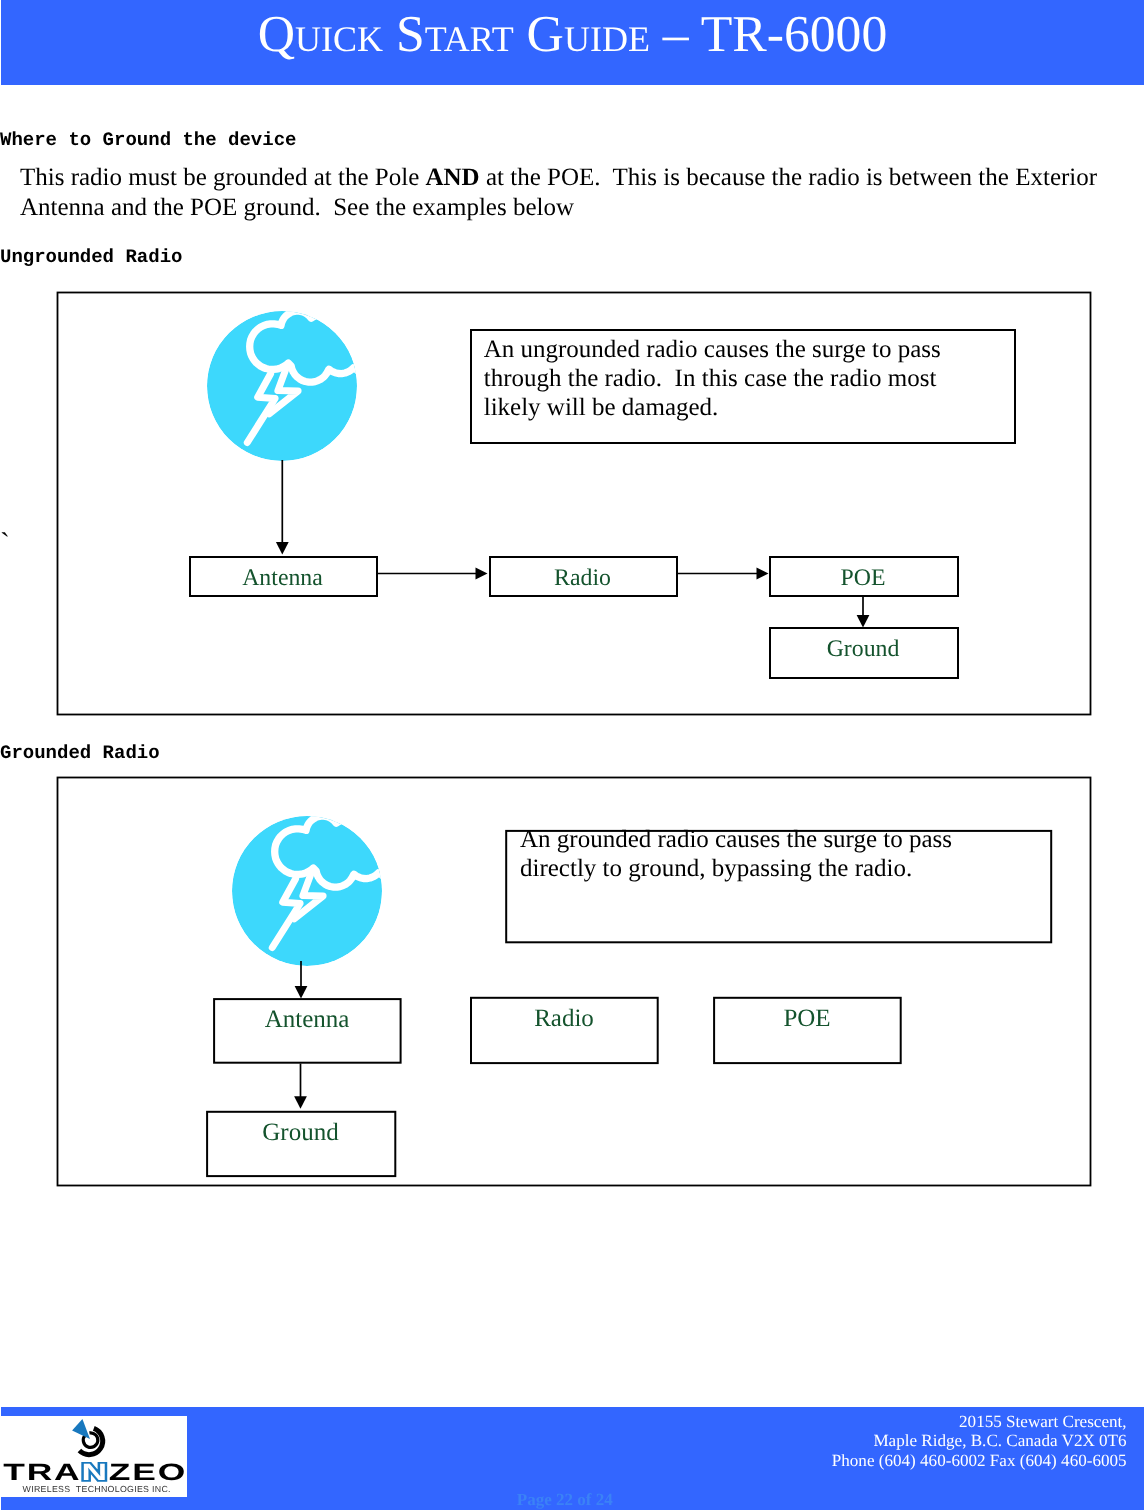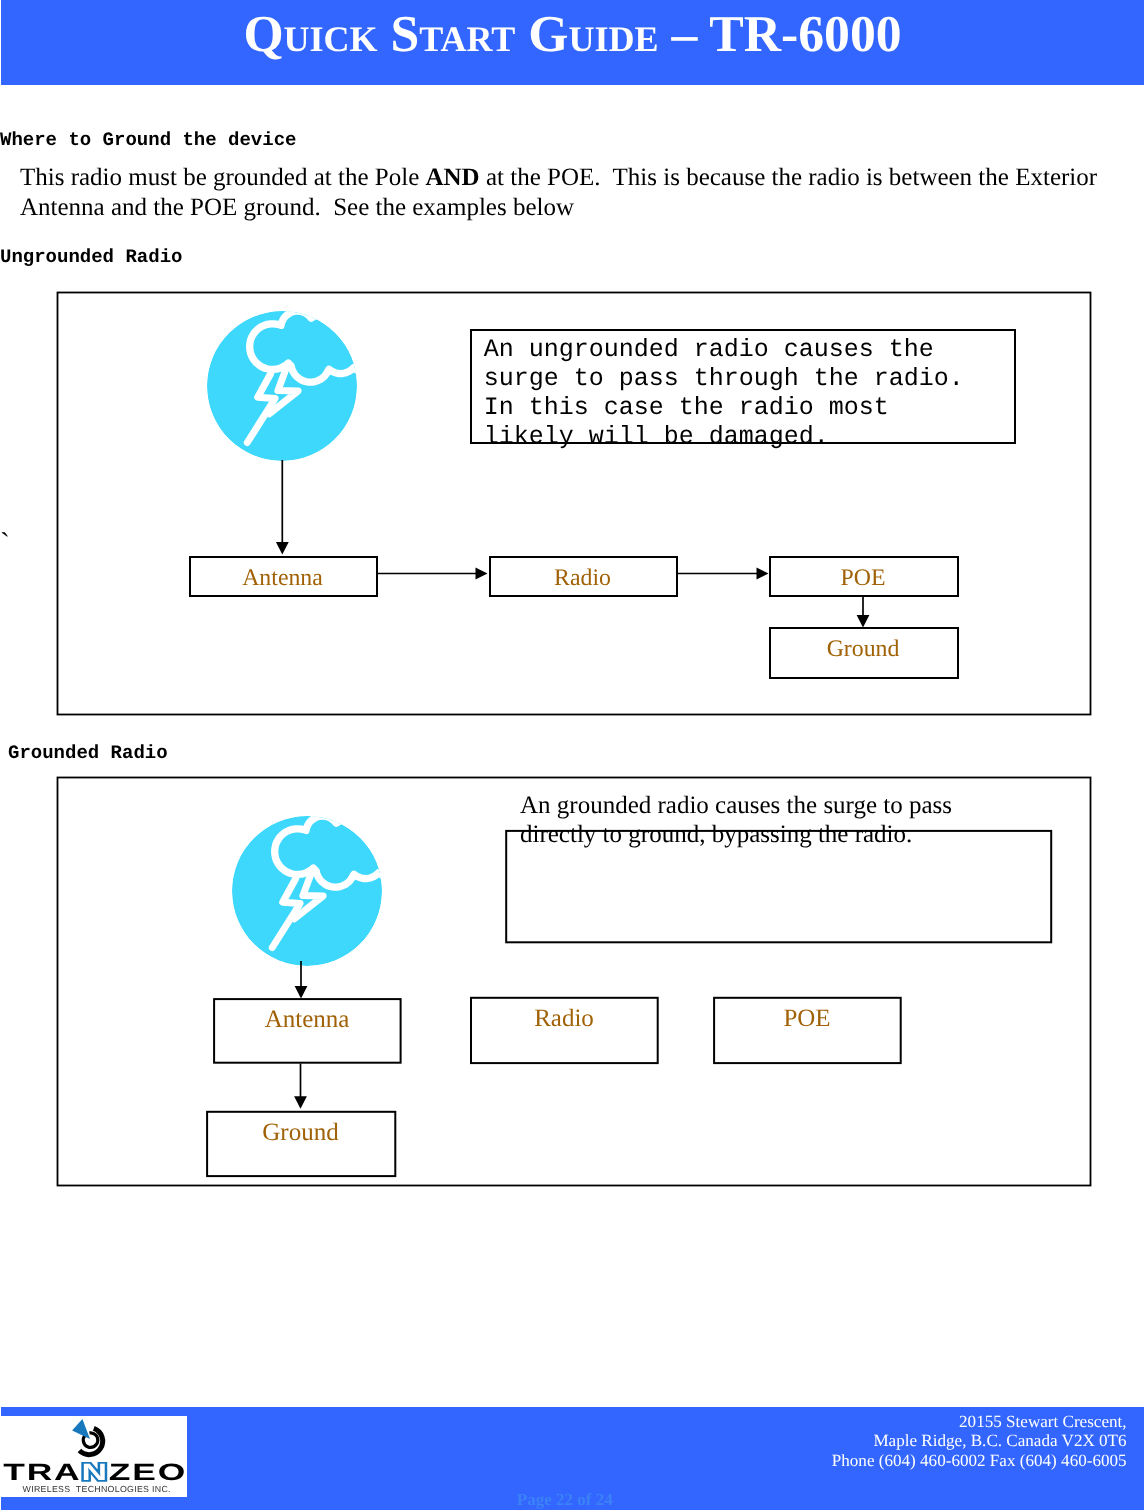--- a/index.html
+++ b/index.html
@@ -3,31 +3,31 @@
 <meta charset="utf-8">
 <style>
   html,body{margin:0;padding:0;}
   body{width:1145px;height:1510px;background:#fff;position:relative;overflow:hidden;
        font-family:"Liberation Serif",serif;-webkit-font-smoothing:antialiased;text-rendering:geometricPrecision;}
   .page{position:absolute;left:0;top:0;width:1145px;height:1510px;}
 
   
   .hdr-band{position:absolute;left:1px;top:0;width:1143px;height:85px;background:#3366FF;}
   .hdr-title{position:absolute;left:0;top:4.6px;width:1145px;text-align:center;
-    font-family:"Liberation Serif",serif;font-weight:bold;color:#ffffff;font-size:51.7px;
+    font-family:"Liberation Serif",serif;font-weight:normal;color:#ffffff;font-size:51.7px;
     font-variant:small-caps;white-space:nowrap;}
 
   
   .h-sub{position:absolute;font-family:Liberation Mono, monospace;font-weight:bold;
     font-size:19px;color:#000;white-space:nowrap;}
   .para{position:absolute;font-family:"Liberation Serif",serif;font-size:25px;
     color:#000;line-height:30px;white-space:pre-wrap;padding-left:20px;}
   .tick{position:absolute;font-family:"Liberation Serif",serif;font-size:25px;color:#000;}
   .nbox{position:absolute;box-sizing:border-box;background:transparent;
-    font-family:"Liberation Serif",serif;font-size:23.8px;color:#a16207;
+    font-family:"Liberation Serif",serif;font-size:23.8px;color:#14532d;
     display:flex;align-items:flex-start;justify-content:center;padding-top:8.5px;}
   .nbox2{padding-top:7.6px;font-size:25px;}
   .callout{position:absolute;box-sizing:border-box;background:transparent;
     font-family:"Liberation Serif",serif;font-size:25px;color:#000;line-height:29.2px;white-space:pre-wrap;}
 
   
   .ar{position:absolute;}
 
   
   .ftr-band{position:absolute;left:1px;width:1143px;background:#3366FF;}
@@ -62,21 +62,21 @@
   <div class="hdr-title">Quick Start Guide – TR-6000</div>
 
   <div class="h-sub" style="left:0px;top:128.5px;">Where to Ground the device</div>
 
   <div class="para" style="left:0px;top:163px;width:1092px;"><span>This radio must be grounded at the Pole </span><b>AND</b><span> at the POE.  This is because the radio is between the Exterior Antenna and the POE ground.  See the examples below</span></div>
 
   <div class="h-sub" style="left:0px;top:245.5px;">Ungrounded Radio</div>
 
   <div class="tick" style="left:0px;top:527px;font-size:30px;">`</div>
 
-  <div class="h-sub" style="left:8px;top:742.2px;">Grounded Radio</div>
+  <div class="h-sub" style="left:0px;top:742.2px;">Grounded Radio</div>
 
   <svg class="ar" style="left:54.5px;top:289.5px;" width="1038" height="427">
     <rect x="2.5" y="2.5" width="1033" height="422" fill="#fff" stroke="#000" stroke-width="1.8"></rect>
   </svg>
 
   <svg class="ar" style="left:56px;top:291px;" width="1033" height="423" viewBox="0 0 1033 423">
 
     <g transform="translate(151,20)">
       <use href="#stormicon"></use>
     </g>
@@ -95,21 +95,21 @@
     <line x1="320" y1="282.5" x2="425" y2="282.5" stroke="#000" stroke-width="1.7"></line>
     <polygon points="419.5,276.4 419.5,288.6 431.5,282.5" fill="#000"></polygon>
 
     <line x1="620" y1="282.5" x2="706" y2="282.5" stroke="#000" stroke-width="1.7"></line>
     <polygon points="700.5,276.4 700.5,288.6 712.5,282.5" fill="#000"></polygon>
 
     <line x1="807" y1="304" x2="807" y2="326" stroke="#000" stroke-width="1.7"></line>
     <polygon points="800.6,324 813.4,324 807,336.6" fill="#000"></polygon>
   </svg>
 
-  <div class="callout" style="left:470px;top:329px;width:544px;height:113px;padding:5.5px 48px 0 13.7px;font-family:Liberation Mono, monospace;">An ungrounded radio causes the surge to pass through the radio.  In this case the radio most likely will be damaged.</div>
+  <div class="callout" style="left:470px;top:329px;width:544px;height:113px;padding:5.5px 48px 0 13.7px;">An ungrounded radio causes the surge to pass through the radio.  In this case the radio most likely will be damaged.</div>
 
   <div class="nbox" style="left:189px;top:556px;width:187px;height:39px;">Antenna</div>
   <div class="nbox" style="left:489px;top:556px;width:187px;height:39px;">Radio</div>
   <div class="nbox" style="left:769px;top:556px;width:188px;height:39px;">POE</div>
   <div class="nbox" style="left:769px;top:627px;width:188px;height:50px;">Ground</div>
 
   <svg class="ar" style="left:54.5px;top:775.3px;" width="1038" height="414">
     <rect x="2.5" y="2.5" width="1033" height="408" fill="#fff" stroke="#000" stroke-width="1.8"></rect>
   </svg>
 
@@ -125,21 +125,21 @@
       <rect x="450.2" y="52.9" width="545" height="111.4"></rect>
     </g>
 
     <line x1="245" y1="183" x2="245" y2="210" stroke="#000" stroke-width="1.7"></line>
     <polygon points="238.6,207.9 251.4,207.9 245,220.4" fill="#000"></polygon>
 
     <line x1="244.5" y1="285.5" x2="244.5" y2="320.5" stroke="#000" stroke-width="1.7"></line>
     <polygon points="238.1,318.2 250.9,318.2 244.5,330.8" fill="#000"></polygon>
   </svg>
 
-  <div class="callout" style="left:506px;top:785px;width:546px;height:122px;padding:5.5px 60px 0 14px;">An grounded radio causes the surge to pass directly to ground, bypassing the radio.</div>
+  <div class="callout" style="left:506px;top:819px;width:546px;height:122px;padding:5.5px 60px 0 14px;">An grounded radio causes the surge to pass directly to ground, bypassing the radio.</div>
 
   <div class="nbox nbox2" style="left:213px;top:998px;width:188px;height:65px;">Antenna</div>
   <div class="nbox nbox2" style="left:470px;top:997px;width:188px;height:66px;">Radio</div>
   <div class="nbox nbox2" style="left:713px;top:997px;width:188px;height:66px;">POE</div>
   <div class="nbox nbox2" style="left:206px;top:1111px;width:189px;height:65px;">Ground</div>
 
   <div class="ftr-band" style="top:1406.6px;height:103.4px;"></div>
 
   <div class="logo-box" style="left:1px;top:1415.7px;width:186px;height:81.2px;">
     <svg width="186" height="81" viewBox="0 0 186 81">

